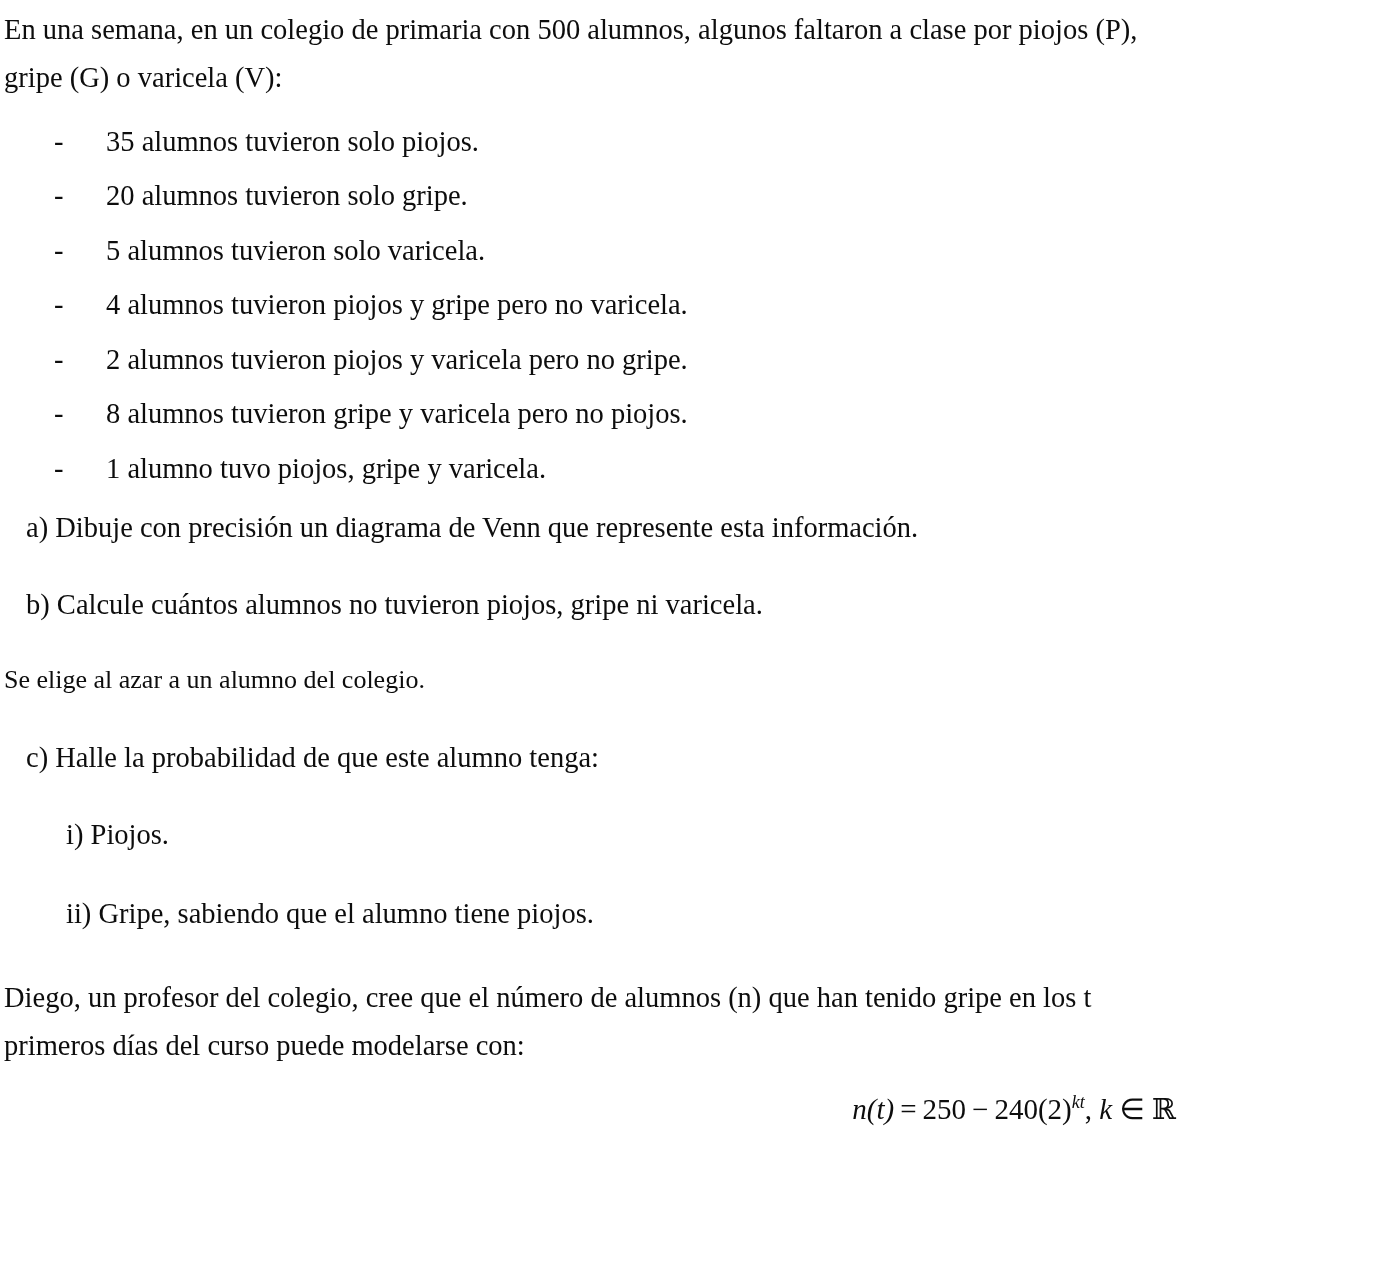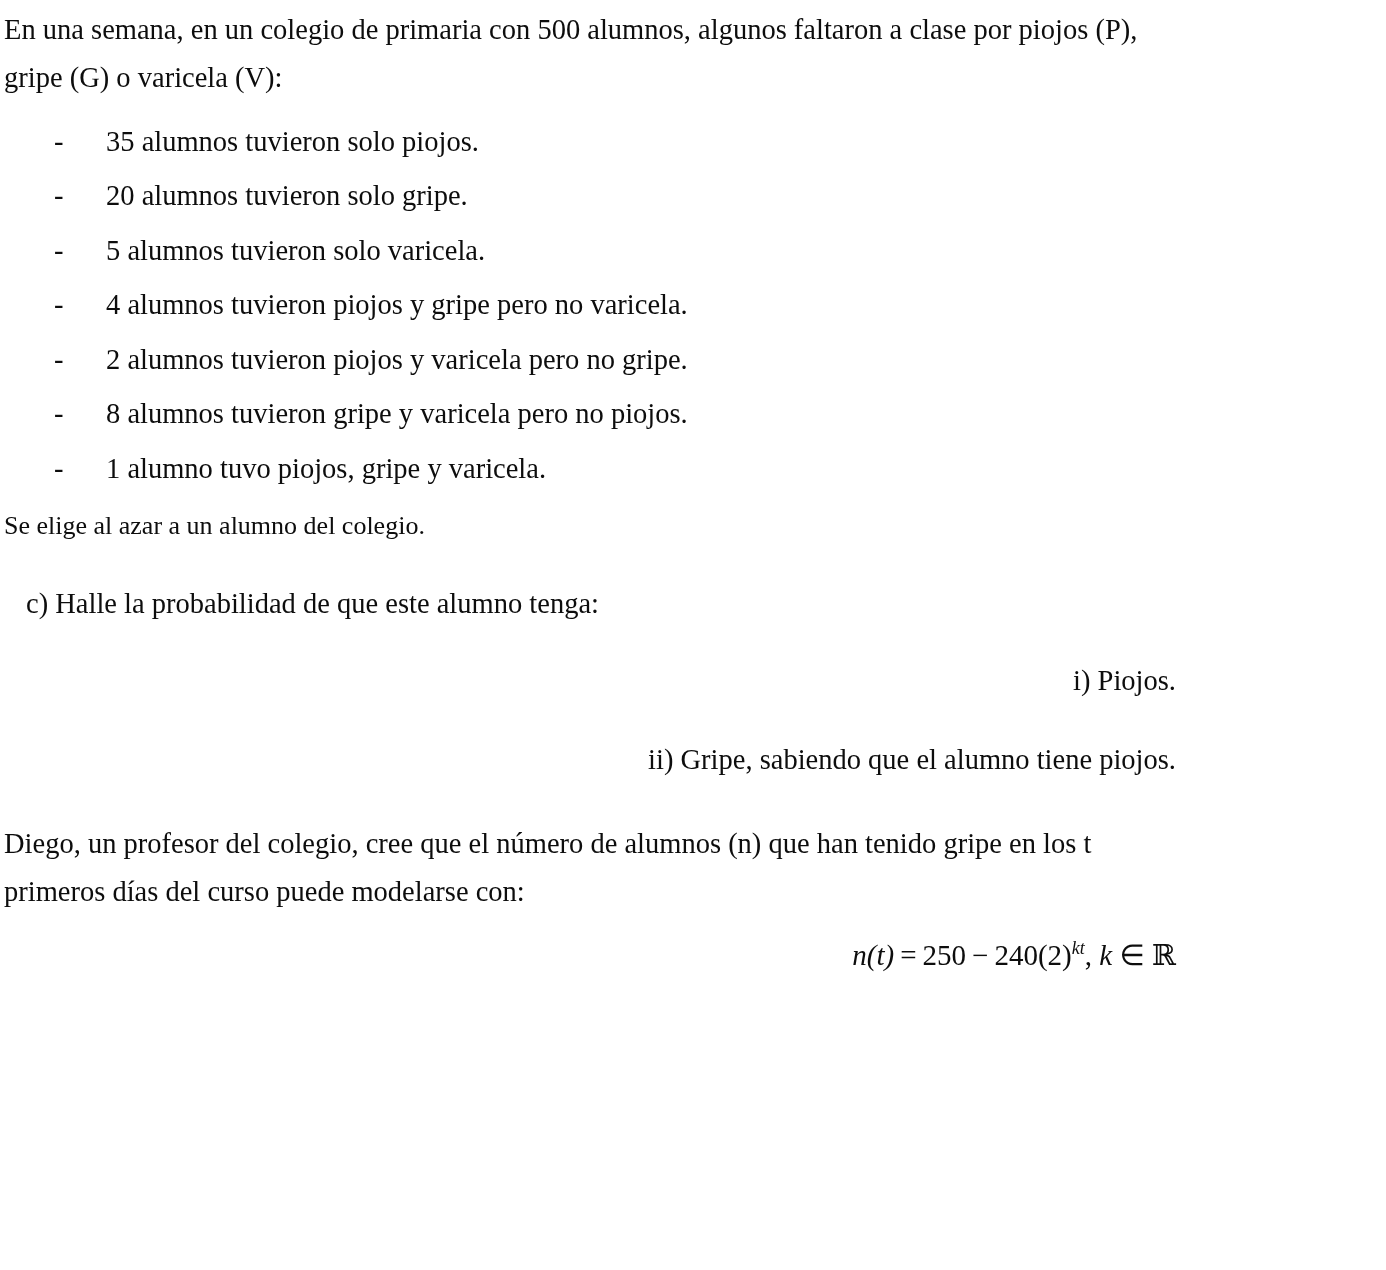--- a/index.html
+++ b/index.html
@@ -59,21 +59,20 @@
     font-size: 26px;
     line-height: 1.3;
     margin: 0 0 42px 0;
     padding-left: 0;
   }
   .subline {
     font-size: 28.5px;
     line-height: 1.3;
     margin: 0 0 42px 0;
     padding-left: 62px;
-    text-align: right;
   }
   .wrap-para {
     font-size: 28.5px;
     line-height: 1.68;
     margin: 0 0 22px 0;
   }
   .formula {
     text-align: right;
     font-size: 29px;
     margin: 22px 0 0 0;
@@ -126,21 +125,23 @@
     <li class="bullet">
       <span class="dash">-</span>
       <span class="btext">8 alumnos tuvieron gripe y varicela pero no piojos.</span>
     </li>
     <li class="bullet">
       <span class="dash">-</span>
       <span class="btext">1 alumno tuvo piojos, gripe y varicela.</span>
     </li>
   </ul>
 
+  <p class="qline">a) Dibuje con precisión un diagrama de Venn que represente esta información.</p>
 
+  <p class="qline">b) Calcule cuántos alumnos no tuvieron piojos, gripe ni varicela.</p>
 
   <p class="plain">Se elige al azar a un alumno del colegio.</p>
 
   <p class="qline">c) Halle la probabilidad de que este alumno tenga:</p>
 
   <p class="subline">i) Piojos.</p>
 
   <p class="subline">ii) Gripe, sabiendo que el alumno tiene piojos.</p>
 
   <p class="wrap-para">Diego, un profesor del colegio, cree que el número de alumnos (n) que han tenido gripe en los t primeros días del curso puede modelarse con:</p>

